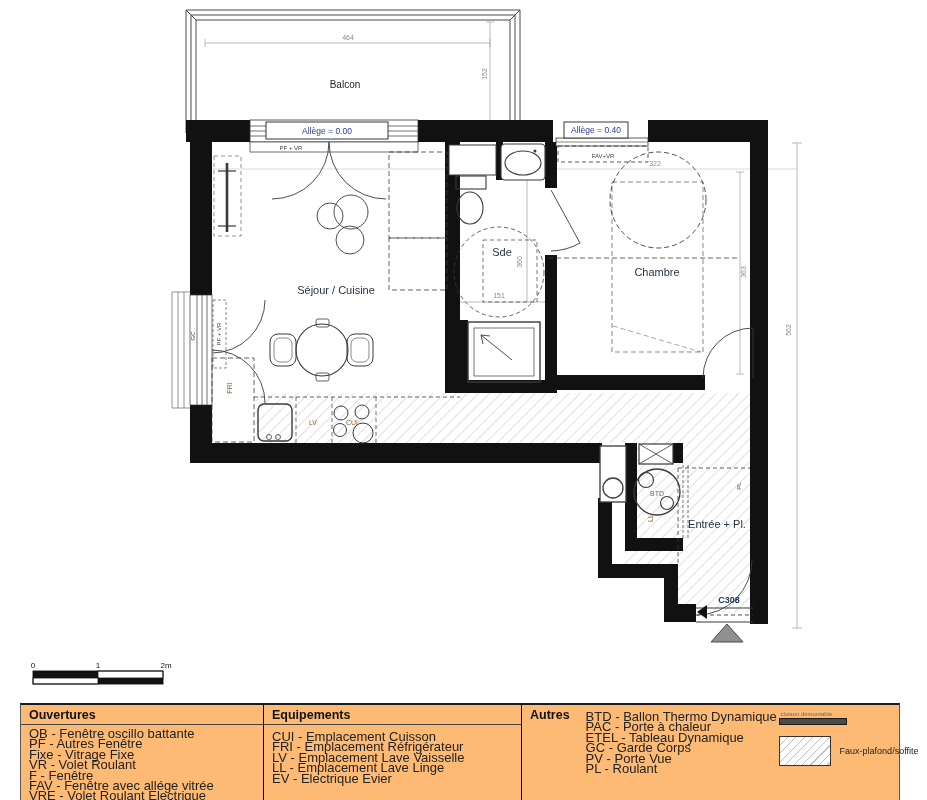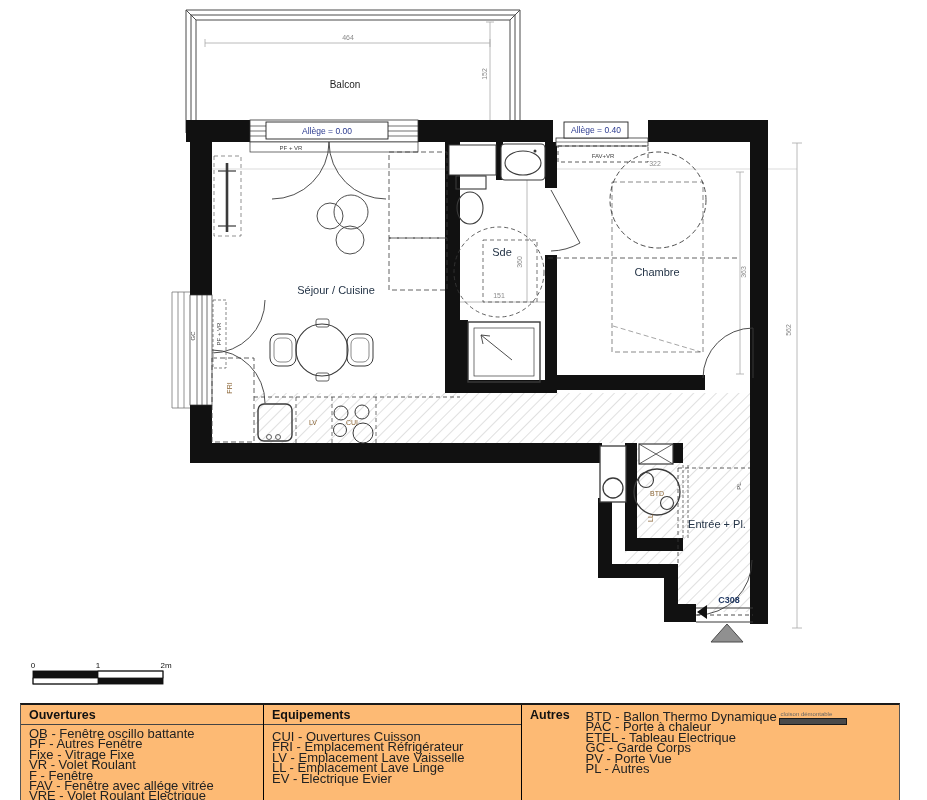--- a/index.html
+++ b/index.html
@@ -267,38 +267,42 @@
       <div class="lg-item">Fixe - Vitrage Fixe</div>
       <div class="lg-item">VR - Volet Roulant</div>
       <div class="lg-item">F - Fenêtre</div>
       <div class="lg-item">FAV - Fenêtre avec allége vitrée</div>
       <div class="lg-item">VRE - Volet Roulant Electrique</div>
     </div>
   </div>
   <div class="lg-col lg-c2">
     <div class="lg-head">Equipements</div>
     <div class="lg-items" style="padding-top:7px;">
-      <div class="lg-item">CUI - Ouvertures Cuisson</div>
+      <div class="lg-item">CUI - Emplacement Cuisson</div>
       <div class="lg-item">FRI - Emplacement Réfrigérateur</div>
       <div class="lg-item">LV - Emplacement Lave Vaisselle</div>
       <div class="lg-item">LL - Emplacement Lave Linge</div>
       <div class="lg-item">EV - Electrique Evier</div>
     </div>
   </div>
   <div class="lg-col lg-c3">
     <div class="lg-head">Autres</div>
     <div class="lg-c3-body">
       <div class="lg-items lg-c3-items" style="padding-top:7px;">
         <div class="lg-item">BTD - Ballon Thermo Dynamique</div>
         <div class="lg-item">PAC - Porte à chaleur</div>
-        <div class="lg-item">ETEL - Tableau Electrique</div>
+        <div class="lg-item">ETEL - Tableau Dynamique</div>
         <div class="lg-item">GC - Garde Corps</div>
         <div class="lg-item">PV - Porte Vue</div>
-        <div class="lg-item">PL - Autres</div>
+        <div class="lg-item">PL - Roulant</div>
       </div>
       <div class="lg-symbols">
         <div class="cloison-label">cloison démontable</div>
         <div class="cloison-bar"></div>
+        <div class="swatch-row">
+          <div class="swatch"></div>
+          <span class="swatch-label">Faux-plafond/soffite</span>
+        </div>
       </div>
     </div>
   </div>
 </div>
 </div>
 
 </body></html>

